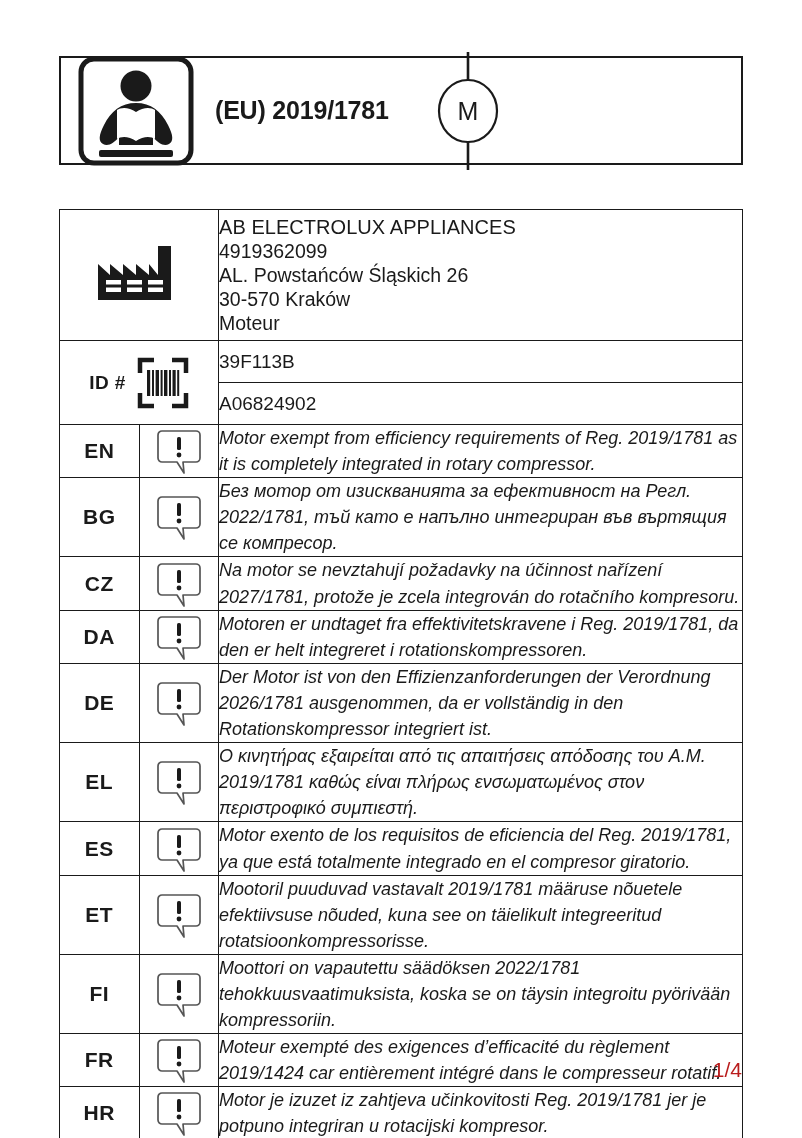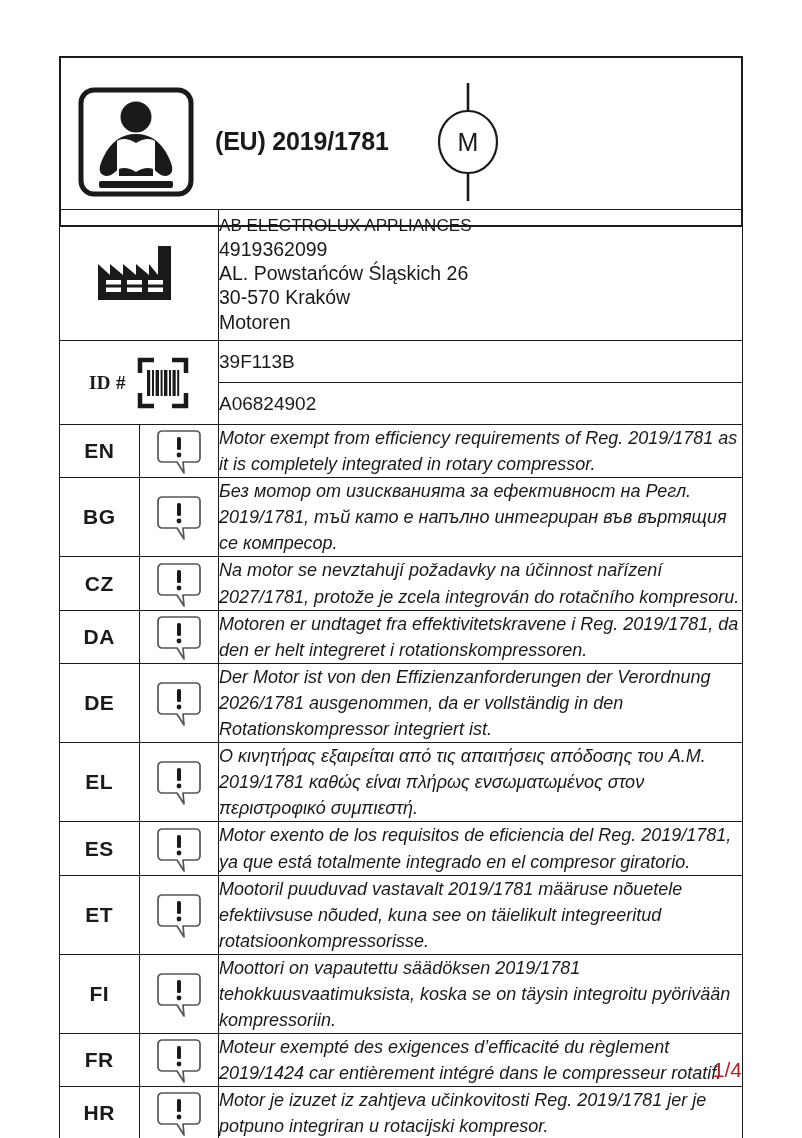--- a/index.html
+++ b/index.html
@@ -25,21 +25,21 @@
     height: 1138px;
     background: #ffffff;
   }
 
   
   .header-band {
     position: absolute;
     left: 59px;
     top: 56px;
     width: 684px;
-    height: 171px;
+    height: 109px;
     border: 2px solid #1a1a1a;
     display: flex;
     align-items: center;
   }
 
   .reading-icon-wrap {
     width: 150px;
     display: flex;
     align-items: center;
     justify-content: center;
@@ -85,36 +85,35 @@
     text-align: center;
     height: 131px;
   }
 
   .cell-address {
     padding: 9px 0 9px 12px;
     line-height: 1.235;
     font-size: 19.5px;
   }
   .cell-address .company {
-    font-size: 17px;
+    font-size: 20px;
     letter-spacing: 0.05px;
   }
 
   
   .cell-idlabel {
     width: 159px;
     height: 84px;
     text-align: center;
   }
   .idlabel-inner {
     display: flex;
     align-items: center;
     justify-content: center;
     gap: 11px;
-    font-family: Liberation Serif, serif;
   }
   .idlabel-text {
     font-size: 19px;
     font-weight: bold;
     letter-spacing: 0.4px;
   }
 
   .cell-idvalue {
     height: 42px;
     padding: 0 0 0 12px;
@@ -217,21 +216,21 @@
               <rect x="31" y="40.5" width="15" height="3" fill="#1a1a1a"></rect>
               <rect x="52" y="40.5" width="15" height="3" fill="#1a1a1a"></rect>
             </svg>
           </span>
         </td>
         <td class="cell-address">
           <div class="company">AB ELECTROLUX APPLIANCES</div>
           <div>4919362099</div>
           <div>AL. Powstańców Śląskich 26</div>
           <div>30-570 Kraków</div>
-          <div>Motoren</div>
+          <div>Moteur</div>
         </td>
       </tr>
 
       <tr>
         <td class="cell-idlabel" colspan="2" rowspan="2">
           <div class="idlabel-inner">
             <span class="idlabel-text">ID #</span>
             <span>
               <svg width="52" height="52" viewBox="0 0 52 52" aria-hidden="true">
                 <path d="M3 16 L3 3 L17 3" fill="none" stroke="#1a1a1a" stroke-width="4.5"></path>
@@ -276,21 +275,21 @@
     <td class="cell-warn">
       <span>
         <svg width="44" height="46" viewBox="0 0 44 46" aria-hidden="true" style="margin:0 auto;">
           <path d="M5 3 L39 3 A4 4 0 0 1 43 7 L43 30 A4 4 0 0 1 39 34
                    L26 34 L27 45 L20 34 L5 34 A4 4 0 0 1 1 30 L1 7 A4 4 0 0 1 5 3 Z" fill="#ffffff" stroke="#555555" stroke-width="1.7" stroke-linejoin="round"></path>
           <rect x="20" y="9" width="4" height="13" rx="1.6" fill="#1a1a1a"></rect>
           <circle cx="22" cy="27" r="2.4" fill="#1a1a1a"></circle>
         </svg>
       </span>
     </td>
-    <td class="cell-text">Без мотор от изискванията за ефективност на Регл. 2019/1781, тъй като е напълно интегриран във въртящия се компресор.</td>
+    <td class="cell-text">Без мотор от изискванията за ефективност на Регл. 2022/1781, тъй като е напълно интегриран във въртящия се компресор.</td>
   </tr>
 
   <tr>
     <td class="cell-lang">CZ</td>
     <td class="cell-warn">
       <span>
         <svg width="44" height="46" viewBox="0 0 44 46" aria-hidden="true" style="margin:0 auto;">
           <path d="M5 3 L39 3 A4 4 0 0 1 43 7 L43 30 A4 4 0 0 1 39 34
                    L26 34 L27 45 L20 34 L5 34 A4 4 0 0 1 1 30 L1 7 A4 4 0 0 1 5 3 Z" fill="#ffffff" stroke="#555555" stroke-width="1.7" stroke-linejoin="round"></path>
           <rect x="20" y="9" width="4" height="13" rx="1.6" fill="#1a1a1a"></rect>
@@ -381,21 +380,21 @@
     <td class="cell-warn">
       <span>
         <svg width="44" height="46" viewBox="0 0 44 46" aria-hidden="true" style="margin:0 auto;">
           <path d="M5 3 L39 3 A4 4 0 0 1 43 7 L43 30 A4 4 0 0 1 39 34
                    L26 34 L27 45 L20 34 L5 34 A4 4 0 0 1 1 30 L1 7 A4 4 0 0 1 5 3 Z" fill="#ffffff" stroke="#555555" stroke-width="1.7" stroke-linejoin="round"></path>
           <rect x="20" y="9" width="4" height="13" rx="1.6" fill="#1a1a1a"></rect>
           <circle cx="22" cy="27" r="2.4" fill="#1a1a1a"></circle>
         </svg>
       </span>
     </td>
-    <td class="cell-text">Moottori on vapautettu säädöksen 2019/1781 tehokkuusvaatimuksista, koska se on täysin integroitu pyörivään kompressoriin.</td>
+    <td class="cell-text">Moottori on vapautettu säädöksen 2022/1781 tehokkuusvaatimuksista, koska se on täysin integroitu pyörivään kompressoriin.</td>
   </tr>
 
   <tr>
     <td class="cell-lang">FR</td>
     <td class="cell-warn">
       <span>
         <svg width="44" height="46" viewBox="0 0 44 46" aria-hidden="true" style="margin:0 auto;">
           <path d="M5 3 L39 3 A4 4 0 0 1 43 7 L43 30 A4 4 0 0 1 39 34
                    L26 34 L27 45 L20 34 L5 34 A4 4 0 0 1 1 30 L1 7 A4 4 0 0 1 5 3 Z" fill="#ffffff" stroke="#555555" stroke-width="1.7" stroke-linejoin="round"></path>
           <rect x="20" y="9" width="4" height="13" rx="1.6" fill="#1a1a1a"></rect>

